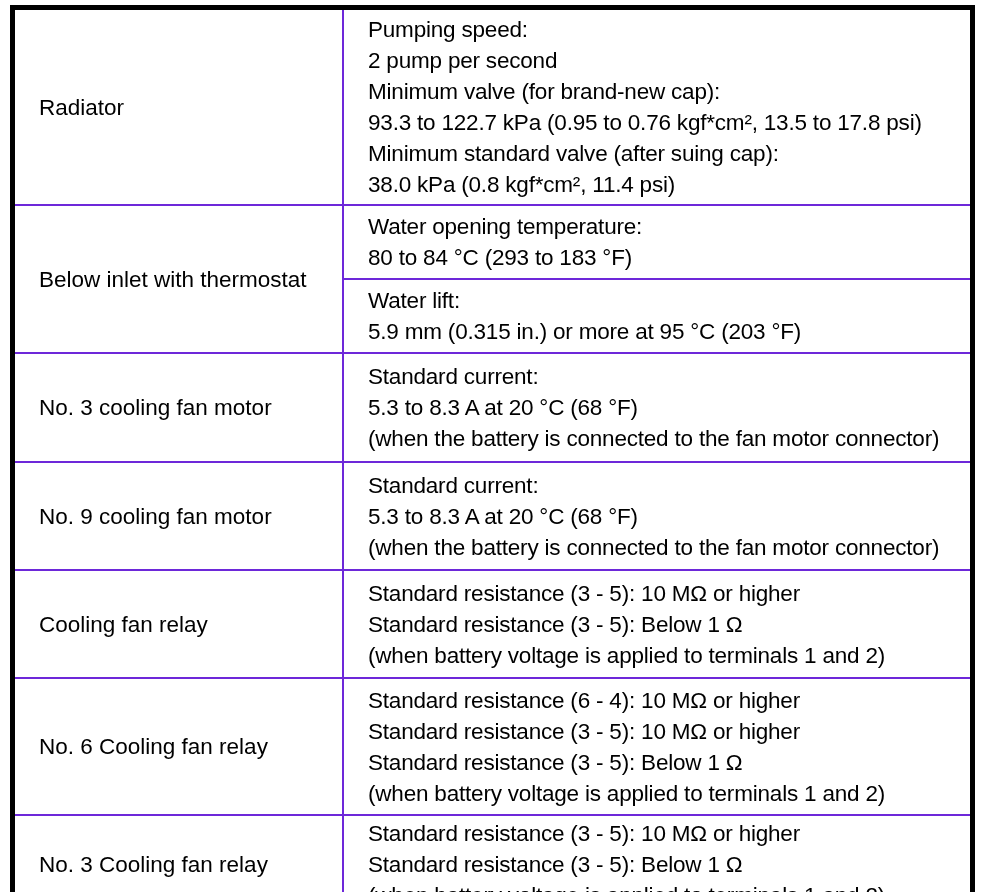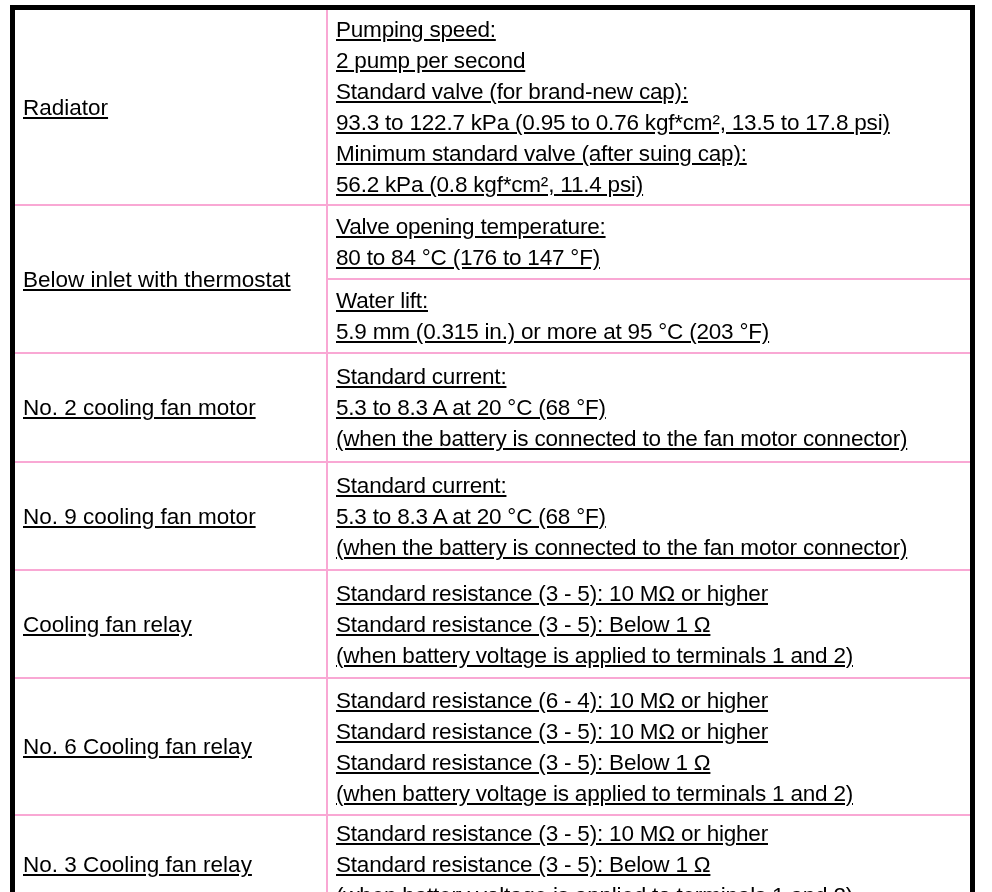--- a/index.html
+++ b/index.html
@@ -19,27 +19,26 @@
     position: absolute;
     left: 10px;
     top: 5px;
     width: 965px;
     height: 879px;
     border-collapse: collapse;
     table-layout: fixed;
     border: 5px solid #000000;
   }
   td {
-    border: 2px solid #f9a8d4;
+    border: 2px solid #6d28d9;
     vertical-align: middle;
     font-size: 22.5px;
     line-height: 31px;
-    padding: 2px 3px 2px 8px;
+    padding: 2px 3px 2px 24px;
     overflow: hidden;
-    text-decoration: underline;
   }
   td.comp-cell {
     width: 300px;
     white-space: nowrap;
   }
   td.spec-cell .line {
     white-space: nowrap;
     letter-spacing: -0.2px;
   }
   tr.r-radiator       td { height: 190px; }
@@ -56,43 +55,43 @@
 
 <div class="page">
   <table class="spec-table">
     <tbody>
 
       <tr class="r-radiator">
         <td class="comp-cell">Radiator</td>
         <td class="spec-cell">
           <div class="line">Pumping speed:</div>
           <div class="line">2 pump per second</div>
-          <div class="line">Standard valve (for brand-new cap):</div>
+          <div class="line">Minimum valve (for brand-new cap):</div>
           <div class="line">93.3 to 122.7 kPa (0.95 to 0.76 kgf*cm², 13.5 to 17.8 psi)</div>
           <div class="line">Minimum standard valve (after suing cap):</div>
-          <div class="line">56.2 kPa (0.8 kgf*cm², 11.4 psi)</div>
+          <div class="line">38.0 kPa (0.8 kgf*cm², 11.4 psi)</div>
         </td>
       </tr>
 
       <tr class="r-thermo-a">
         <td class="comp-cell" rowspan="2">Below inlet with thermostat</td>
         <td class="spec-cell">
-          <div class="line">Valve opening temperature:</div>
-          <div class="line">80 to 84 °C (176 to 147 °F)</div>
+          <div class="line">Water opening temperature:</div>
+          <div class="line">80 to 84 °C (293 to 183 °F)</div>
         </td>
       </tr>
       <tr class="r-thermo-b">
         <td class="spec-cell">
           <div class="line">Water lift:</div>
           <div class="line">5.9 mm (0.315 in.) or more at 95 °C (203 °F)</div>
         </td>
       </tr>
 
       <tr class="r-fan1">
-        <td class="comp-cell">No. 2 cooling fan motor</td>
+        <td class="comp-cell">No. 3 cooling fan motor</td>
         <td class="spec-cell">
           <div class="line">Standard current:</div>
           <div class="line">5.3 to 8.3 A at 20 °C (68 °F)</div>
           <div class="line">(when the battery is connected to the fan motor connector)</div>
         </td>
       </tr>
 
       <tr class="r-fan2">
         <td class="comp-cell">No. 9 cooling fan motor</td>
         <td class="spec-cell">

